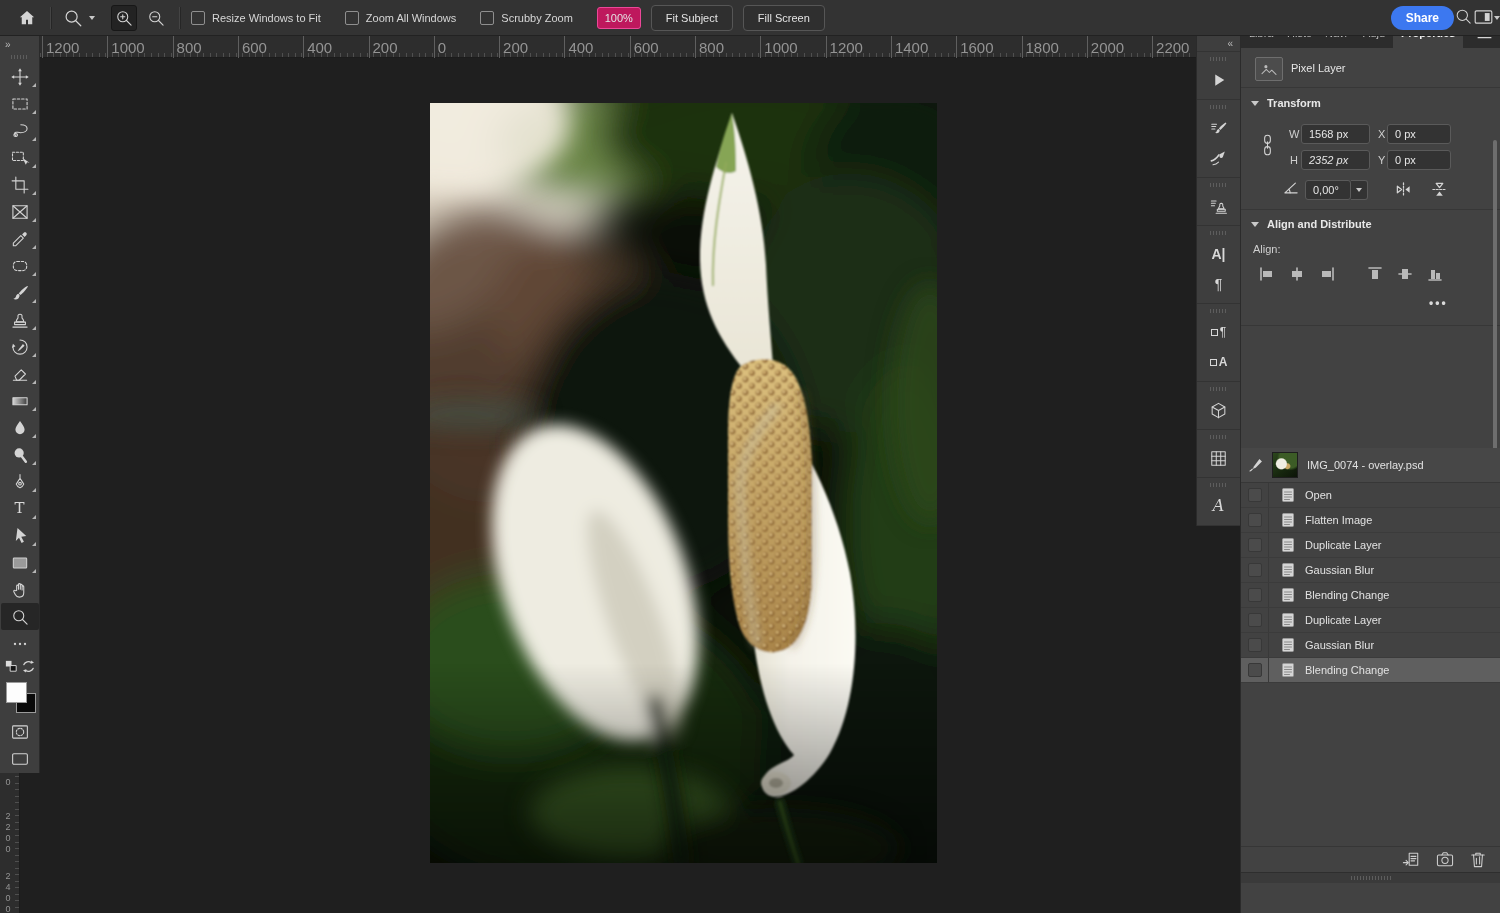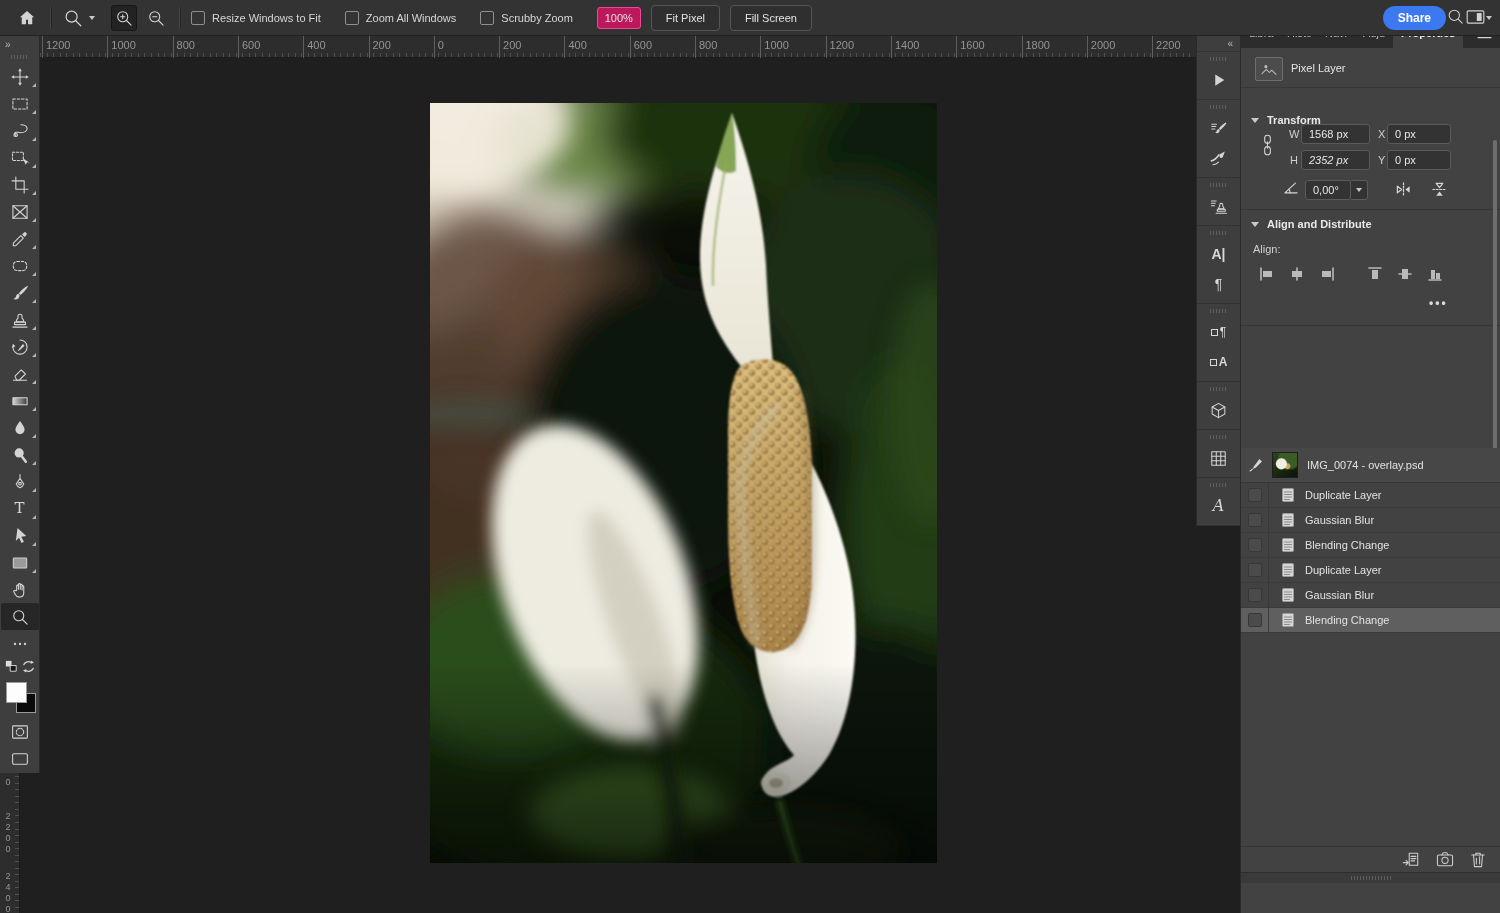--- a/index.html
+++ b/index.html
@@ -24,21 +24,21 @@
   .ob-btn{height:24px;background:#2f2f2f;border:1px solid #565656;border-radius:4px;display:flex;align-items:center;
     justify-content:center;padding:0 14px;color:#e3e3e3;margin-left:10px;}
   .share-btn{height:24px;border-radius:12px;padding:0 15px;color:#fff;display:flex;align-items:center;font-weight:bold;font-size:12px;}
 
   
   .hruler{position:absolute;left:0;top:36px;width:1196px;height:22px;background:#2d2d2d;border-bottom:1px solid #1c1c1c;
     box-sizing:border-box;z-index:20;
     background-image:repeating-linear-gradient(to right, #4f4f4f 0 1px, transparent 1px 6.53px);
     background-size:100% 4px;background-position:40px bottom;background-repeat:no-repeat;}
   .hlabel{position:absolute;top:0;height:22px;border-left:1px solid #5f5f5f;padding:3px 0 0 3px;
-    font-size:11px;color:#949494;box-sizing:border-box;}
+    font-size:15px;color:#949494;box-sizing:border-box;}
   .vruler{position:absolute;left:0;top:0;bottom:0;width:20px;background:#2d2d2d;border-right:1px solid #1c1c1c;box-sizing:border-box;
     background-image:repeating-linear-gradient(to bottom, #4f4f4f 0 1px, transparent 1px 6.53px);
     background-size:4px 100%;background-position:right 0;background-repeat:no-repeat;}
   .vlabel{position:absolute;left:0;width:16px;text-align:center;font-size:9px;color:#949494;}
   .vlabel span{display:block;line-height:11px;}
 
   
   .canvas-area{position:absolute;left:0;top:58px;width:1240px;height:855px;background:#1f1f1f;z-index:5;}
   .photo{position:absolute;left:430px;top:45px;width:507px;height:760px;overflow:hidden;background:#0b0f08;}
   .photo svg{display:block;}
@@ -153,23 +153,23 @@
     </div>
     <div class="cbrow">
       <span class="cb"></span>
       <span>Zoom All Windows</span>
     </div>
     <div class="cbrow">
       <span class="cb"></span>
       <span>Scrubby Zoom</span>
     </div>
     <div class="ob-field">100%</div>
-    <div class="ob-btn">Fit Pixel</div>
+    <div class="ob-btn">Fit Subject</div>
     <div class="ob-btn">Fill Screen</div>
-    <div style="margin-left:auto;display:flex;align-items:center;padding-right:8px;">
+    <div style="margin-left:auto;display:flex;align-items:center;padding-right:0;">
       <div class="share-btn" style="background:#3c78f0;">Share</div>
       <div class="st">
         <svg width="19" height="19" viewBox="0 0 24 24">
           <circle cx="10.5" cy="10.5" r="6.5"></circle>
             <path d="M15.4 15.4l5 5"></path>
           </svg>
       </div>
       <div class="st">
         <svg width="21" height="18" viewBox="0 0 24 20">
           <rect x="2.5" y="3" width="19" height="14" rx="1.5"></rect>
@@ -608,21 +608,21 @@
         <div class="st" style="position:absolute;left:14px;top:9px;width:26px;height:22px;background:#4c4c4c;border:1px solid #6e6e6e;border-radius:2px;display:flex;align-items:center;justify-content:center;">
           <svg width="18" height="14" viewBox="0 0 22 18">
             <circle cx="7" cy="6" r="2" fill="#bbb" stroke="none"></circle>
             <path d="M2 15l5.5-5.5 4 4 3-3L20 16" stroke="#bbb"></path>
             </svg>
         </div>
         <span style="position:absolute;left:50px;top:14px;color:#e6e6e6;">Pixel Layer</span>
       </div>
 
       <div class="section" style="height:122px;">
-        <div class="sec-head" style="top:26px;">
+        <div class="sec-head" style="top:9px;">
           <span class="tri"></span>
           <span>Transform</span>
         </div>
         <div class="st" style="position:absolute;left:20px;top:44px;">
           <svg width="13" height="26" viewBox="0 0 16 30">
             <rect x="4.5" y="3" width="7" height="10" rx="3.5"></rect>
               <rect x="4.5" y="17" width="7" height="10" rx="3.5"></rect>
             <path d="M8 11v8"></path>
             </svg>
         </div>
@@ -723,20 +723,52 @@
               <svg width="14" height="16" viewBox="0 0 14 16">
                 <rect x="1.5" y="1.5" width="11" height="13" rx="1" fill="#d6d6d6" stroke="#9a9a9a"></rect>
                 <g stroke="#8a8a8a" stroke-width="1">
                   <line x1="3.5" y1="5" x2="10.5" y2="5"></line>
                   <line x1="3.5" y1="7.5" x2="10.5" y2="7.5"></line>
                   <line x1="3.5" y1="10" x2="10.5" y2="10"></line>
                   <line x1="3.5" y1="12.5" x2="8.5" y2="12.5"></line>
                 </g>
               </svg>
             </span>
+            <span class="hlabeltxt">Open</span>
+          </div>
+          <div class="hrow">
+            <span class="hwell"></span>
+            <span class="hsep"></span>
+            <span class="hdoc">
+              <svg width="14" height="16" viewBox="0 0 14 16">
+                <rect x="1.5" y="1.5" width="11" height="13" rx="1" fill="#d6d6d6" stroke="#9a9a9a"></rect>
+                <g stroke="#8a8a8a" stroke-width="1">
+                  <line x1="3.5" y1="5" x2="10.5" y2="5"></line>
+                  <line x1="3.5" y1="7.5" x2="10.5" y2="7.5"></line>
+                  <line x1="3.5" y1="10" x2="10.5" y2="10"></line>
+                  <line x1="3.5" y1="12.5" x2="8.5" y2="12.5"></line>
+                </g>
+              </svg>
+            </span>
+            <span class="hlabeltxt">Flatten Image</span>
+          </div>
+          <div class="hrow">
+            <span class="hwell"></span>
+            <span class="hsep"></span>
+            <span class="hdoc">
+              <svg width="14" height="16" viewBox="0 0 14 16">
+                <rect x="1.5" y="1.5" width="11" height="13" rx="1" fill="#d6d6d6" stroke="#9a9a9a"></rect>
+                <g stroke="#8a8a8a" stroke-width="1">
+                  <line x1="3.5" y1="5" x2="10.5" y2="5"></line>
+                  <line x1="3.5" y1="7.5" x2="10.5" y2="7.5"></line>
+                  <line x1="3.5" y1="10" x2="10.5" y2="10"></line>
+                  <line x1="3.5" y1="12.5" x2="8.5" y2="12.5"></line>
+                </g>
+              </svg>
+            </span>
             <span class="hlabeltxt">Duplicate Layer</span>
           </div>
           <div class="hrow">
             <span class="hwell"></span>
             <span class="hsep"></span>
             <span class="hdoc">
               <svg width="14" height="16" viewBox="0 0 14 16">
                 <rect x="1.5" y="1.5" width="11" height="13" rx="1" fill="#d6d6d6" stroke="#9a9a9a"></rect>
                 <g stroke="#8a8a8a" stroke-width="1">
                   <line x1="3.5" y1="5" x2="10.5" y2="5"></line>

